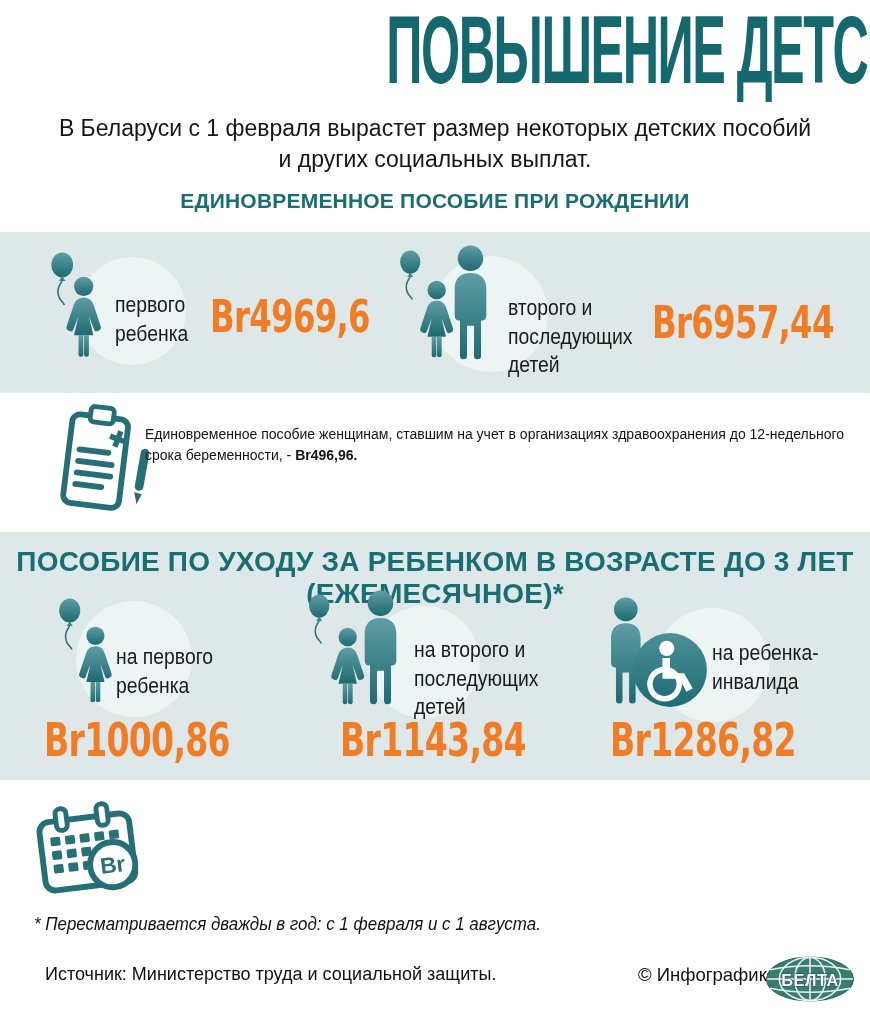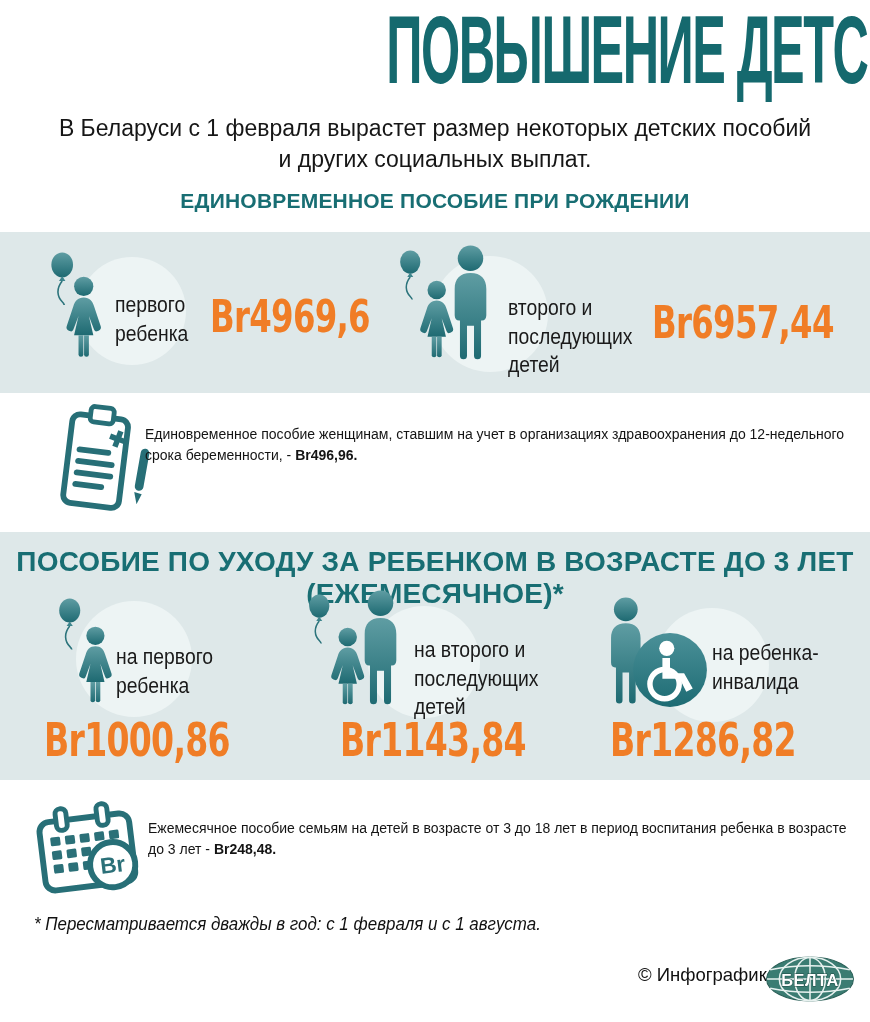--- a/index.html
+++ b/index.html
@@ -204,26 +204,23 @@
   <svg class="abs" style="left:632px;top:632px;" width="76" height="76" viewBox="0 0 70 70">
     <use href="#wheelbadge" width="70" height="70"></use>
   </svg>
   <div class="abs label" style="left:712px;top:639px;">на ребенка-
 инвалида</div>
   <div class="abs amount amount-big" style="left:610px;top:717px;">Br1286,82</div>
 
   <svg class="abs" style="left:32px;top:796px;" width="112" height="108" viewBox="0 0 114 110">
     <use href="#calendar" width="114" height="110"></use>
   </svg>
-  <div class="abs note-text" style="left:148px;top:818px;width:700px;">
-    <span>Ежемесячное пособие семьям на детей в возрасте от 3 до 18 лет в период воспитания ребенка в возрасте до 3 лет -</span>
-    <b>Br248,48.</b>
-  </div>
 
   <div class="abs footnote">* Пересматривается дважды в год: с 1 февраля и с 1 августа.</div>
+  <div class="abs source">Источник: Министерство труда и социальной защиты.</div>
   <div class="abs credit">© Инфографика</div>
 
   <svg class="abs" style="left:765px;top:955px;" width="90" height="48" viewBox="0 0 88 46">
     <ellipse cx="44" cy="23" rx="42.5" ry="21.5" fill="#3b7c72" stroke="#2a5f57" stroke-width="1"></ellipse>
     <g stroke="#e8f2f0" stroke-width="1.5" fill="none">
       <line x1="2" y1="23" x2="86" y2="23"></line>
       <path d="M5,14 Q44,6 83,14"></path>
       <path d="M5,32 Q44,40 83,32"></path>
       <ellipse cx="44" cy="23" rx="15" ry="21"></ellipse>
       <ellipse cx="44" cy="23" rx="30" ry="21.2"></ellipse>

